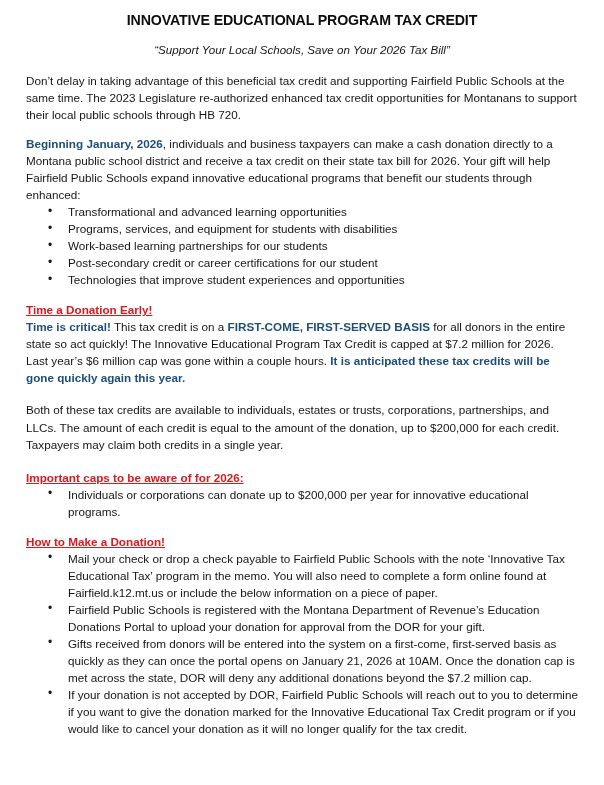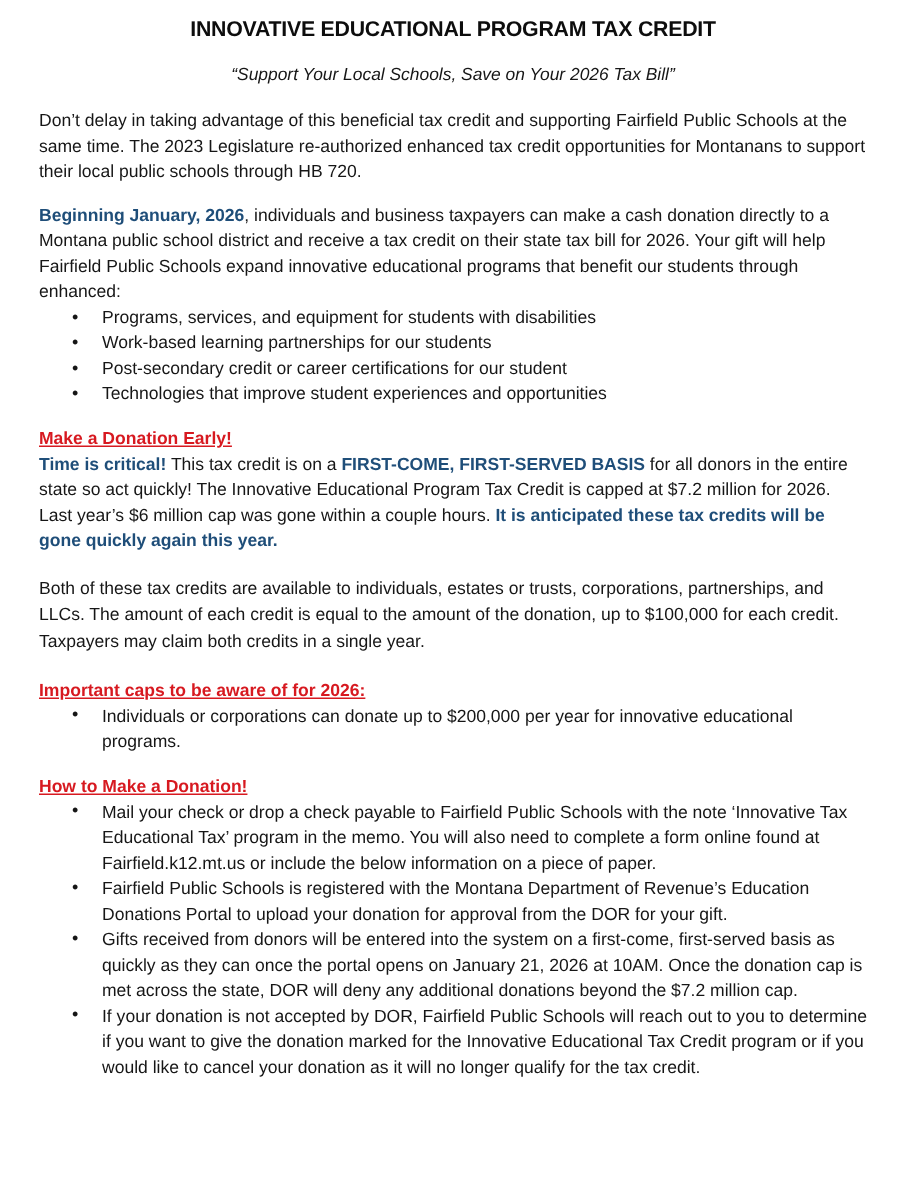--- a/index.html
+++ b/index.html
@@ -98,36 +98,37 @@
 
   <div class="gap-lg"></div>
 
   <p class="body-text">Don’t delay in taking advantage of this beneficial tax credit and supporting Fairfield Public Schools at the same time. The 2023 Legislature re-authorized enhanced tax credit opportunities for Montanans to support their local public schools through HB 720.</p>
 
   <div class="gap-md"></div>
 
   <p class="body-text"><span class="blue-bold">Beginning January, 2026</span><span>, individuals and business taxpayers can make a cash donation directly to a Montana public school district and receive a tax credit on their state tax bill for 2026. Your gift will help Fairfield Public Schools expand innovative educational programs that benefit our students through enhanced:</span></p>
 
   <ul class="bullets">
+    <li>Transformational and advanced learning opportunities</li>
     <li>Programs, services, and equipment for students with disabilities</li>
     <li>Work-based learning partnerships for our students</li>
     <li>Post-secondary credit or career certifications for our student</li>
     <li>Technologies that improve student experiences and opportunities</li>
   </ul>
 
   <div class="gap-md"></div>
 
   <div>
-    <span class="heading-red">Make a Donation Early!</span>
+    <span class="heading-red">Time a Donation Early!</span>
     <p class="body-text tight"><span class="blue-bold">Time is critical!</span><span>  This tax credit is on a </span><span class="blue-bold">FIRST-COME, FIRST-SERVED BASIS</span><span> for all donors in the entire state so act quickly!  The Innovative Educational Program Tax Credit is capped at $7.2 million for 2026.  Last year’s $6 million cap was gone within a couple hours.  </span><span class="blue-bold">It is anticipated these tax credits will be gone quickly again this year.</span></p>
   </div>
 
   <div class="gap-lg"></div>
 
-  <p class="body-text">Both of these tax credits are available to individuals, estates or trusts, corporations, partnerships, and LLCs. The amount of each credit is equal to the amount of the donation, up to $100,000 for each credit. Taxpayers may claim both credits in a single year.</p>
+  <p class="body-text">Both of these tax credits are available to individuals, estates or trusts, corporations, partnerships, and LLCs. The amount of each credit is equal to the amount of the donation, up to $200,000 for each credit. Taxpayers may claim both credits in a single year.</p>
 
   <div class="gap-lg"></div>
 
   <div>
     <span class="heading-red">Important caps to be aware of for 2026:</span>
     <ul class="bullets">
       <li>Individuals or corporations can donate up to $200,000 per year for innovative educational programs.</li>
     </ul>
   </div>
 

